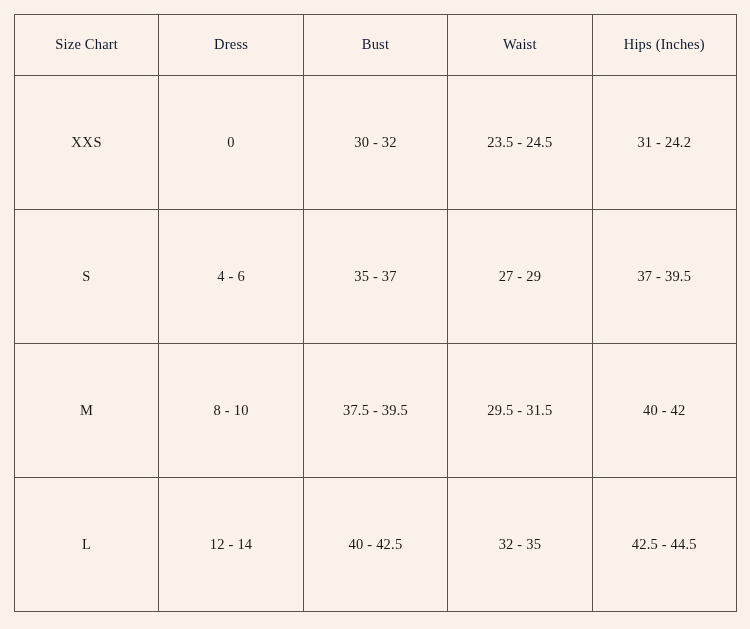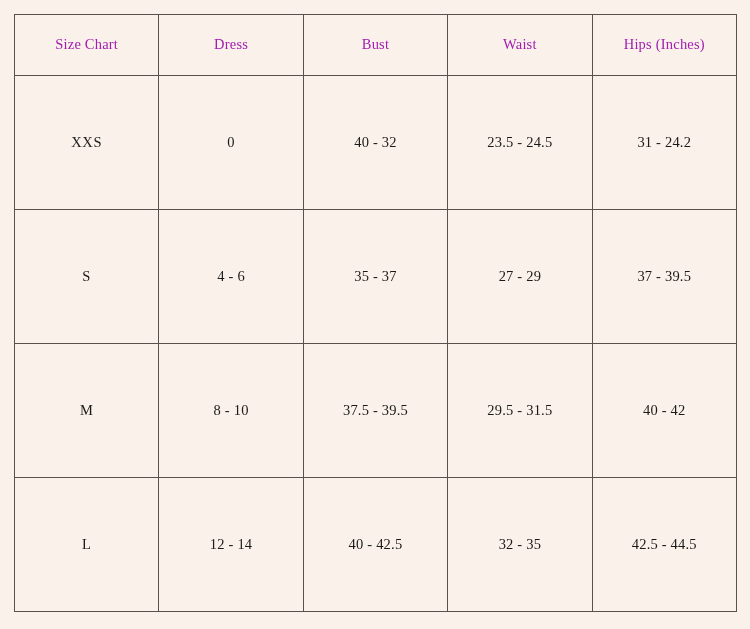--- a/index.html
+++ b/index.html
@@ -45,21 +45,21 @@
     color: #1b1a18;
     font-weight: normal;
     font-size: 14.5px;
     letter-spacing: 0.2px;
     padding: 0 4px;
     height: 59.8px;
     font-family: "Liberation Serif", "DejaVu Serif", serif;
   }
   table.size-chart thead th {
     font-size: 14.5px;
-    color: #a21caf;
+    color: #0f172a;
   }
   table.size-chart td.size-label {
     letter-spacing: 0.6px;
   }
 </style>
 </head>
 <body>
 
 <div class="page">
   <div class="chart-wrap">
@@ -70,21 +70,21 @@
           <th>Dress</th>
           <th>Bust</th>
           <th>Waist</th>
           <th>Hips (Inches)</th>
         </tr>
       </thead>
       <tbody>
         <tr>
           <td class="size-label">XXS</td>
           <td>0</td>
-          <td>40 - 32</td>
+          <td>30 - 32</td>
           <td>23.5 - 24.5</td>
           <td>31 - 24.2</td>
         </tr>
         <tr>
           <td class="size-label">S</td>
           <td>4 - 6</td>
           <td>35 - 37</td>
           <td>27 - 29</td>
           <td>37 - 39.5</td>
         </tr>

